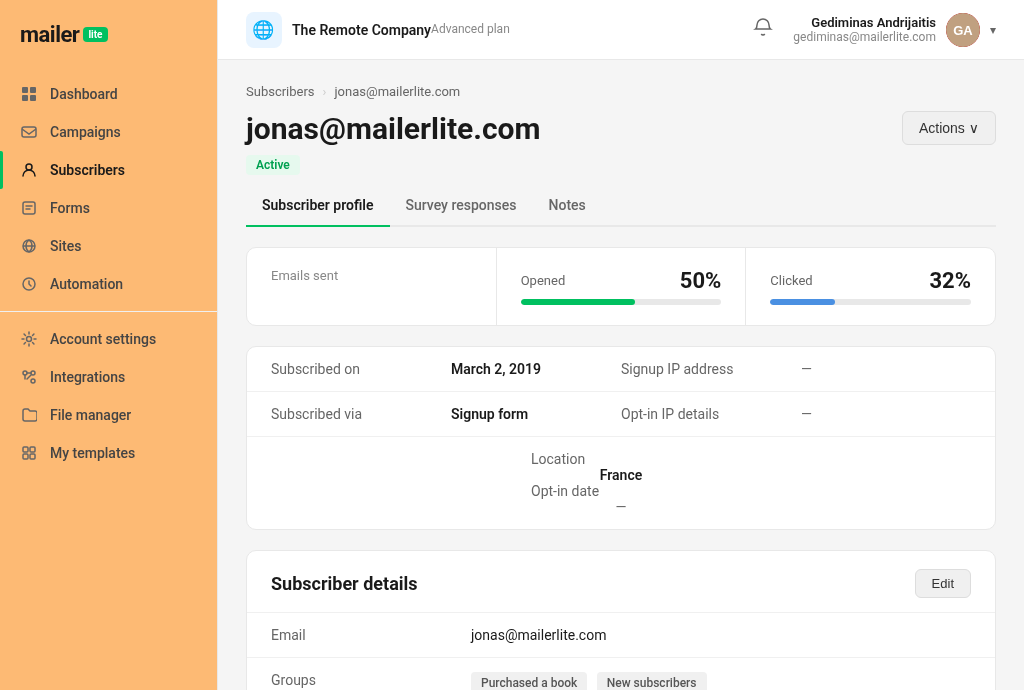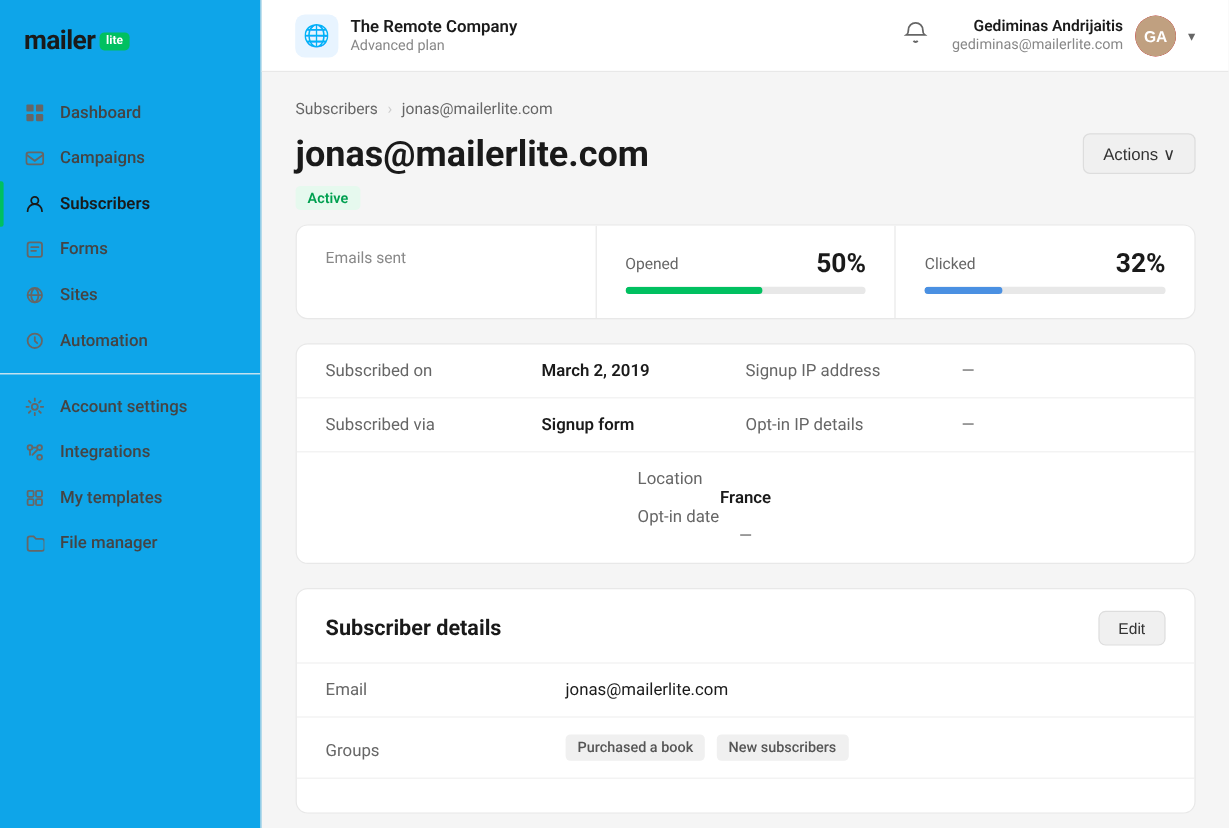--- a/index.html
+++ b/index.html
@@ -2,21 +2,21 @@
 <html><head>
   <meta charset="utf-8">
   <style>
     * { box-sizing: border-box; margin: 0; padding: 0; }
     body { font-family: -apple-system, BlinkMacSystemFont, 'Segoe UI', Roboto, sans-serif; background: #f5f5f5; display: flex; height: 690px; overflow: hidden; }
 
     
     .sidebar {
       width: 218px;
       min-width: 218px;
-      background: #0ea5e9;
+      background: #fdba74;
       border-right: 1px solid #e8e8e8;
       display: flex;
       flex-direction: column;
       padding: 0;
       height: 690px;
       overflow-y: auto;
     }
     .sidebar-logo {
       padding: 22px 20px 24px;
       display: flex;
@@ -102,21 +102,21 @@
     .company-icon {
       width: 36px;
       height: 36px;
       background: #e8f4ff;
       border-radius: 8px;
       display: flex;
       align-items: center;
       justify-content: center;
       font-size: 18px;
     }
-    .company-info { display: flex; flex-direction: column; }
+    .company-info { display: flex; flex-direction: row; }
     .company-name { font-size: 14px; font-weight: 600; color: #1a1a1a; }
     .company-plan { font-size: 12px; color: #888; }
     .header-right {
       display: flex;
       align-items: center;
       gap: 16px;
     }
     .notification-btn {
       background: none;
       border: none;
@@ -293,21 +293,21 @@
       border: 1px solid #ddd;
       border-radius: 6px;
       padding: 6px 16px;
       font-size: 13px;
       font-weight: 500;
       color: #333;
       cursor: pointer;
     }
     .detail-row {
       display: flex;
-      align-items: flex-end;
+      align-items: flex-start;
       padding: 14px 24px;
       border-bottom: 1px solid #f0f0f0;
     }
     .detail-row:last-child { border-bottom: none; }
     .detail-label { font-size: 14px; color: #666; width: 200px; flex-shrink: 0; }
     .detail-value { font-size: 14px; color: #1a1a1a; flex: 1; }
     .tag {
       display: inline-block;
       background: #f0f0f0;
       color: #555;
@@ -400,35 +400,35 @@
             <circle cx="12" cy="12" r="2" stroke="#666" stroke-width="1.5"></circle>
             <circle cx="12" cy="4" r="2" stroke="#666" stroke-width="1.5"></circle>
             <path d="M6 4h4M4 6v4M10 6l-4 4" stroke="#666" stroke-width="1.5" stroke-linecap="round"></path>
           </svg>
       </span>
       <span>Integrations</span>
     </div>
     <div class="nav-item">
       <span class="nav-icon">
         <svg width="16" height="16" viewBox="0 0 16 16" fill="none">
+            <path d="M2 4a2 2 0 012-2h3l2 2h5a2 2 0 012 2v6a2 2 0 01-2 2H4a2 2 0 01-2-2V4z" stroke="#666" stroke-width="1.5"></path>
+          </svg>
+      </span>
+      <span>File manager</span>
+    </div>
+    <div class="nav-item">
+      <span class="nav-icon">
+        <svg width="16" height="16" viewBox="0 0 16 16" fill="none">
             <rect x="2" y="2" width="5" height="5" rx="1" stroke="#666" stroke-width="1.5"></rect>
             <rect x="9" y="2" width="5" height="5" rx="1" stroke="#666" stroke-width="1.5"></rect>
             <rect x="2" y="9" width="5" height="5" rx="1" stroke="#666" stroke-width="1.5"></rect>
             <rect x="9" y="9" width="5" height="5" rx="1" stroke="#666" stroke-width="1.5"></rect>
           </svg>
       </span>
       <span>My templates</span>
-    </div>
-    <div class="nav-item">
-      <span class="nav-icon">
-        <svg width="16" height="16" viewBox="0 0 16 16" fill="none">
-            <path d="M2 4a2 2 0 012-2h3l2 2h5a2 2 0 012 2v6a2 2 0 01-2 2H4a2 2 0 01-2-2V4z" stroke="#666" stroke-width="1.5"></path>
-          </svg>
-      </span>
-      <span>File manager</span>
     </div>
   </nav>
 </div>
 
 <div class="main">
 
   <div class="header">
     <div class="header-left">
       <div class="company-icon">🌐</div>
       <div class="company-info">
@@ -468,20 +468,25 @@
     </div>
 
     <div class="page-header">
       <div class="page-header-left">
         <h1 class="page-title">jonas@mailerlite.com</h1>
         <span class="status-badge">Active</span>
       </div>
       <button class="actions-btn">Actions ∨</button>
     </div>
 
+    <div class="tabs">
+      <span class="tab active">Subscriber profile</span>
+      <span class="tab">Survey responses</span>
+      <span class="tab">Notes</span>
+    </div>
 
     <div class="stats-row">
       <div class="stat-card">
         <div class="stat-label">Emails sent</div>
       </div>
       <div class="stat-card">
         <div class="stat-row">
           <span class="stat-row-label">Opened</span>
           <span class="stat-row-value">50%</span>
         </div>

